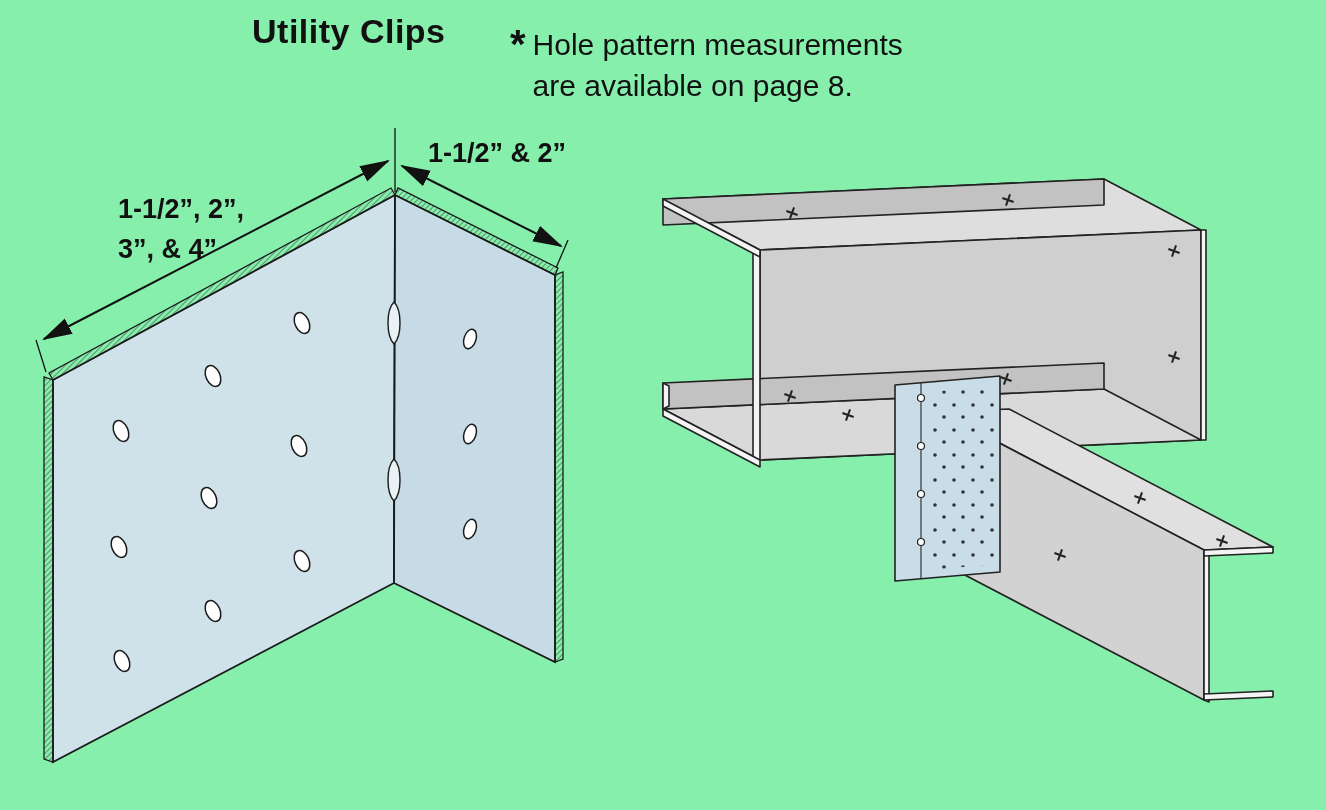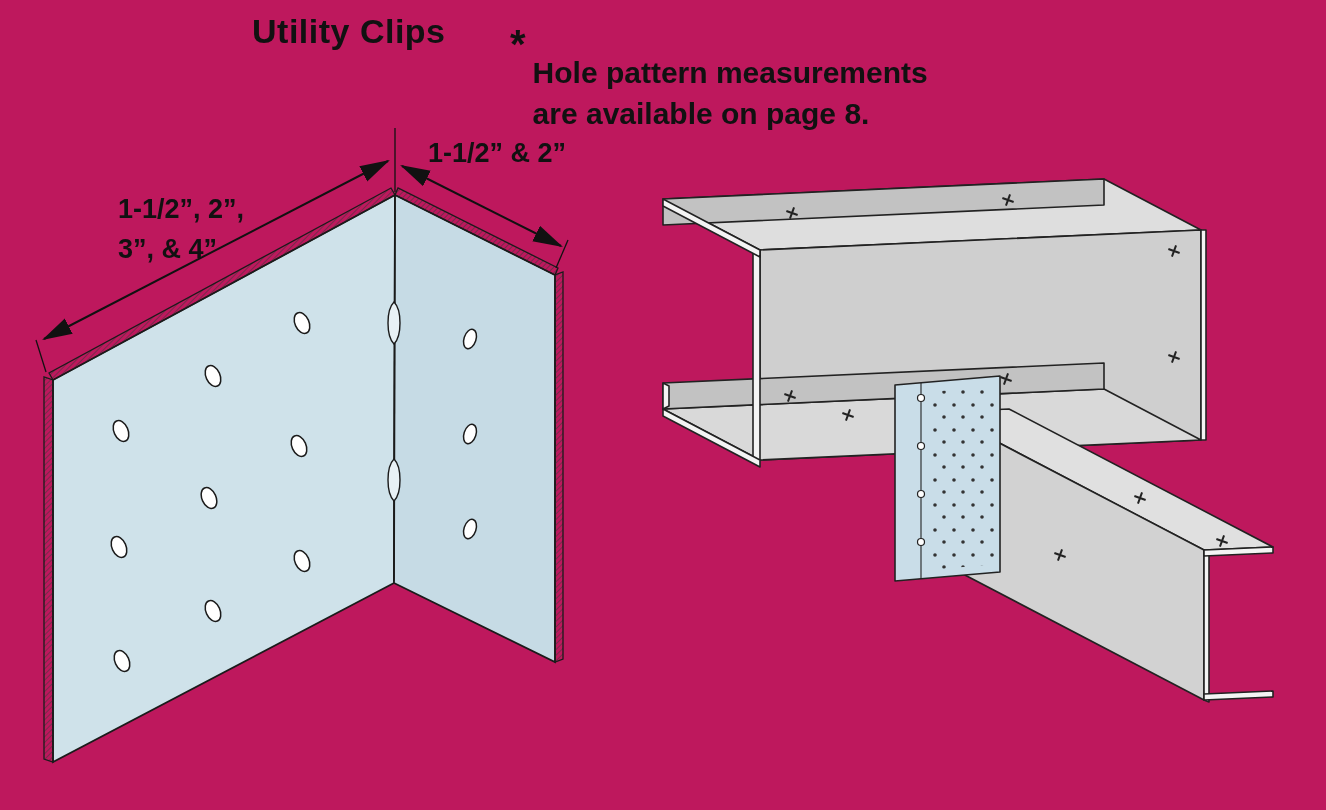--- a/index.html
+++ b/index.html
@@ -1,22 +1,22 @@
 <!DOCTYPE html>
 <html><head>
 <meta charset="utf-8">
 <style>
   html,body{margin:0;padding:0;background:#fff;}
-  .page{position:relative;width:1326px;height:810px;background:#be185d;
+  .page{position:relative;width:1326px;height:810px;background:#86efac;
         font-family:"Liberation Sans",sans-serif;color:#111;overflow:hidden;}
   .fig-svg{position:absolute;left:0;top:0;}
   .title{position:absolute;left:252px;top:12px;font-size:34px;font-weight:bold;letter-spacing:.5px;}
   .note{position:absolute;left:510px;top:24px;display:flex;align-items:flex-start;}
   .note .ast{font-size:40px;font-weight:bold;line-height:40px;margin-right:7px;}
-  .note .lines{font-size:30px;font-weight:bold;line-height:41px;margin-top:28px;}
+  .note .lines{font-size:30px;font-weight:normal;line-height:41px;}
   text.dim{font-family:"Liberation Sans",sans-serif;font-weight:bold;font-size:27px;fill:#111;}
 </style>
 </head>
 <body>
 
 <div class="page">
 
   <div class="title">Utility Clips</div>
 
   <div class="note">

